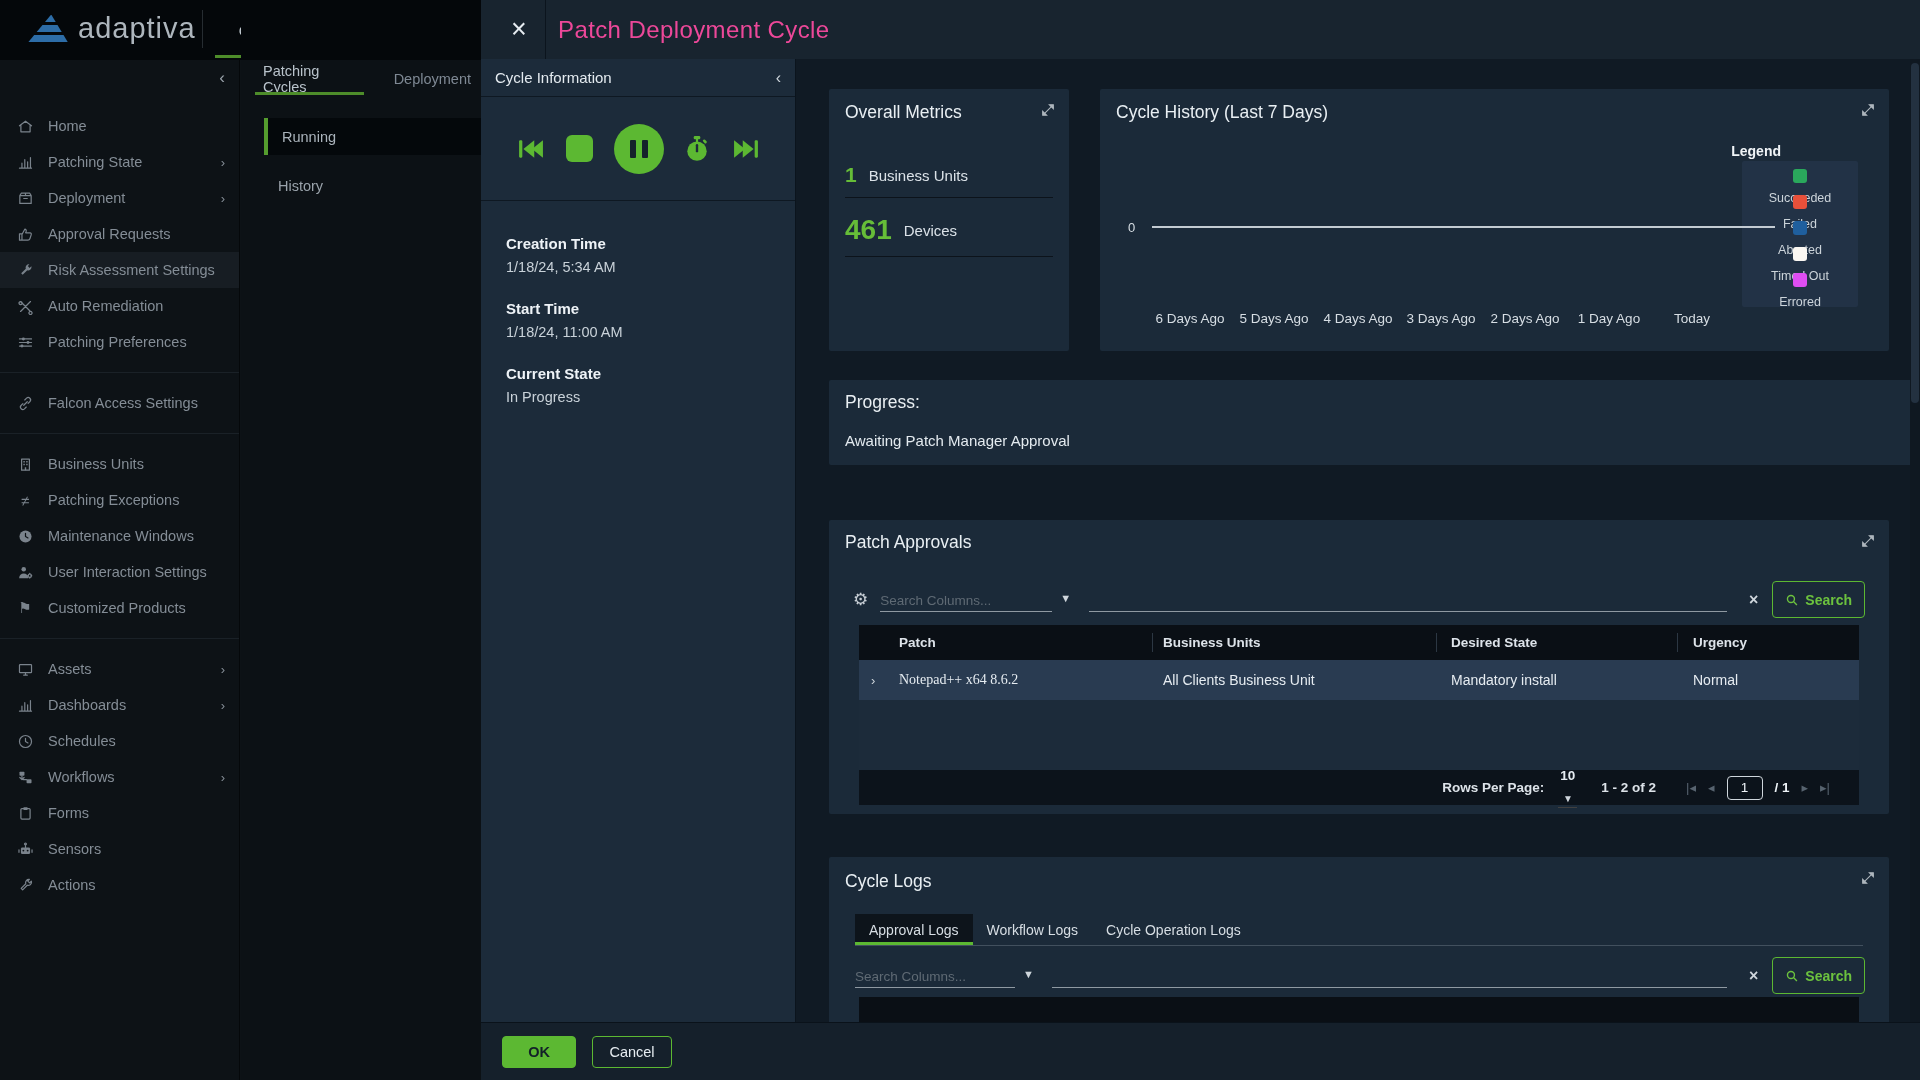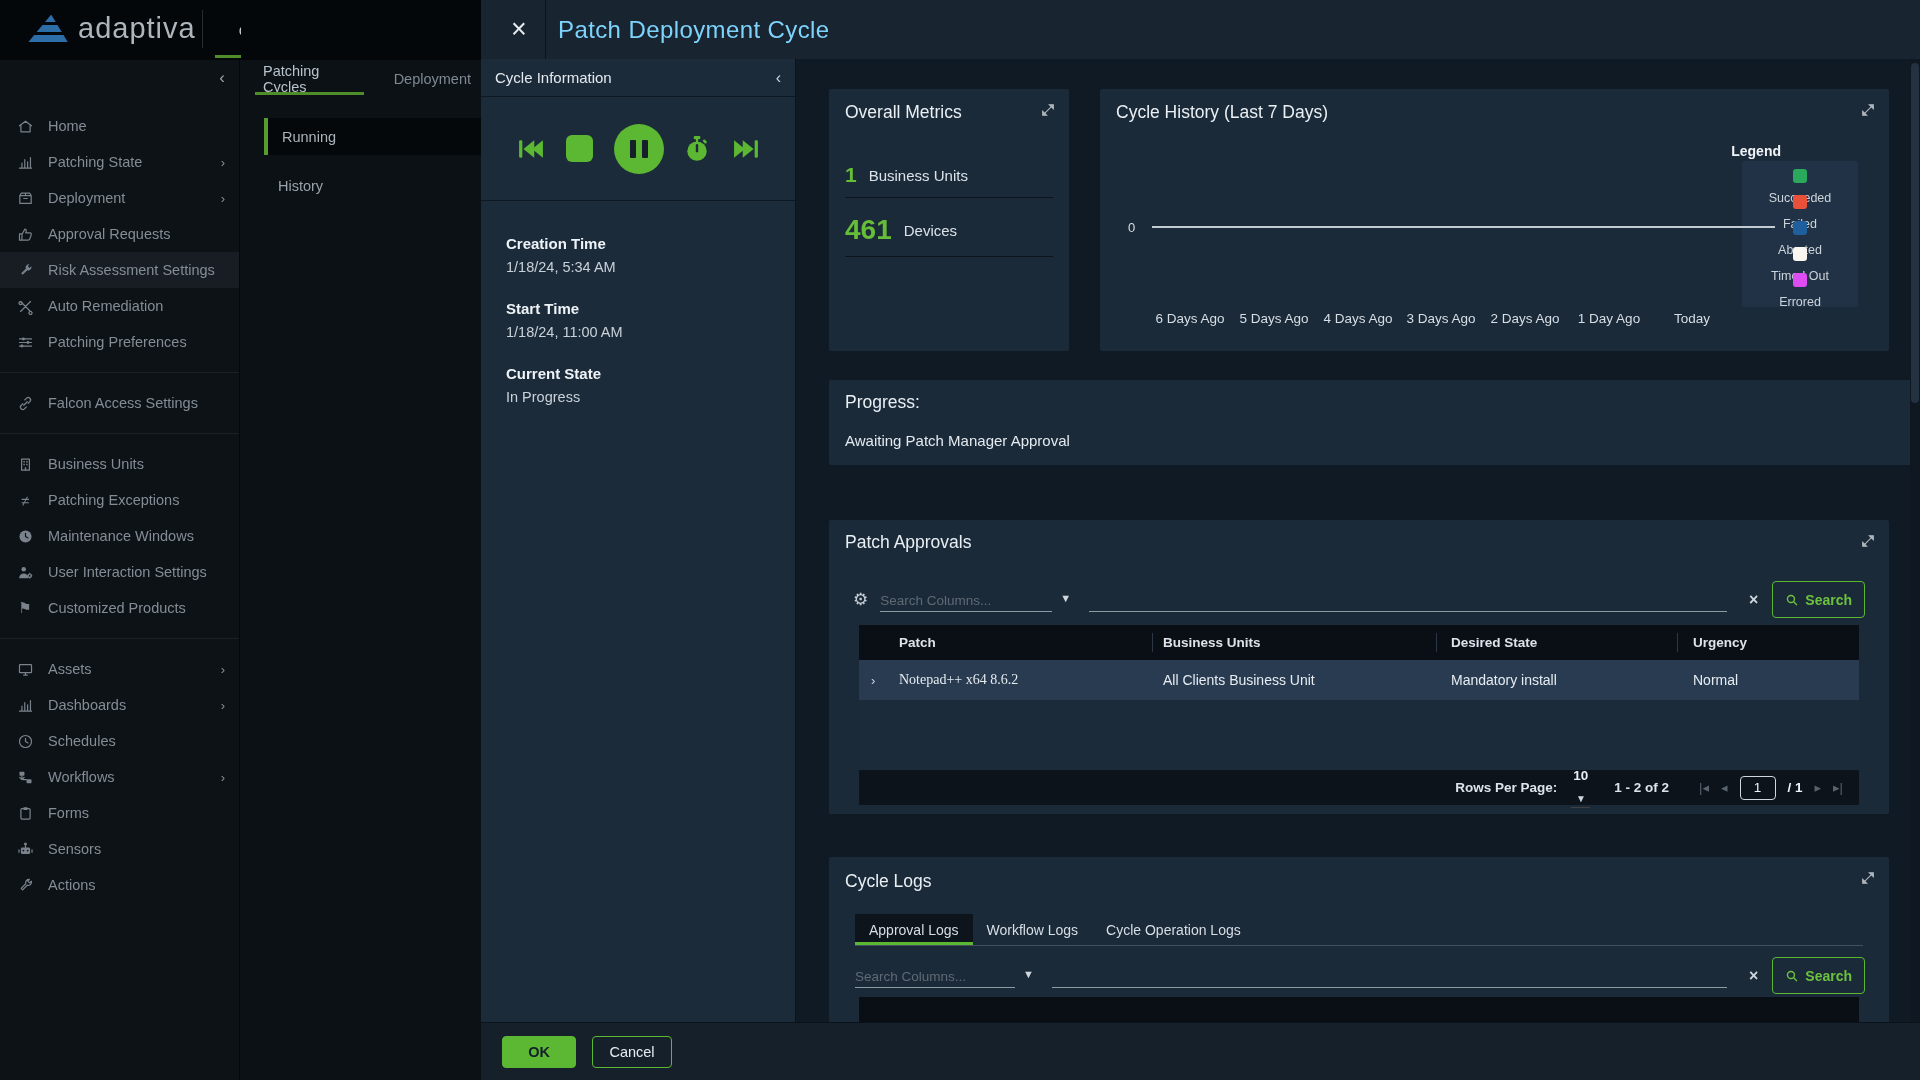--- a/index.html
+++ b/index.html
@@ -40,21 +40,21 @@
   .p2-tab.active::after { content:""; position:absolute; left:2px; right:2px; bottom:3px; height:3px; background:#4e8d2a; }
   .p2-item { position:absolute; left:23px; width:217px; height:37px; display:flex; align-items:center; padding-left:14px; color:#9aa3ab; font-size:14.5px; cursor:pointer; }
   .p2-item.active { background:#04080b; border-left:4px solid #559d2e; color:#aab3bb; }
 
   
   .modal { position:absolute; left:481px; top:0; width:1439px; height:1080px; background:#101a24; }
   .m-header { position:absolute; left:0; top:0; width:100%; height:59px; background:#18242f; }
   .m-close { position:absolute; left:19px; top:10px; width:38px; height:38px; color:#e6ecf1; font-size:27px; font-weight:300;
              display:flex; align-items:center; justify-content:center; cursor:pointer; }
   .m-hsep { position:absolute; left:64px; top:0; width:1px; height:59px; background:#0b141d; }
-  .m-title { position:absolute; left:77px; top:0; height:59px; display:flex; align-items:center; color:#7dd3fc; font-size:24px; font-weight:300; letter-spacing:.4px; }
+  .m-title { position:absolute; left:77px; top:0; height:59px; display:flex; align-items:center; color:#ec4899; font-size:24px; font-weight:300; letter-spacing:.4px; }
 
   
   .cinfo { position:absolute; left:0; top:59px; width:315px; height:963px; background:#1c2b3a; border-right:1px solid #0b141d; }
   .cinfo-head { position:relative; height:38px; border-bottom:1px solid #0e1822; display:flex; align-items:center; padding:0 14px; color:#e4ebf0; font-size:15px; }
   .cinfo-head .chev { position:absolute; right:14px; color:#cdd5db; font-size:16px; cursor:pointer; }
   .controls { height:104px; border-bottom:1px solid #0e1822; display:flex; align-items:center; justify-content:space-evenly; padding:0 14px; }
   .ctl { cursor:pointer; display:flex; align-items:center; justify-content:center; }
   .ctl svg { display:block; }
   .ctl-stop { width:27px; height:27px; background:#5cb832; border-radius:6px; }
   .ctl-pause { width:50px; height:50px; background:#5cb832; border-radius:50%; display:flex; align-items:center; justify-content:center; gap:6px; }
@@ -104,21 +104,21 @@
 
   
   .tbl { position:absolute; }
   .tbl-head { position:absolute; left:0; top:0; width:100%; height:35px; background:#0a0f15; display:flex; align-items:center; }
   .th { color:#dde3e9; font-size:13.5px; font-weight:bold; position:relative; height:100%; display:flex; align-items:center; }
   .th .vsep { position:absolute; right:0; top:8px; bottom:8px; width:1px; background:#2c3743; }
   .tbl-row { position:absolute; left:0; top:35px; width:100%; height:40px; background:#293b51; display:flex; align-items:center; cursor:pointer; }
   .td { color:#e6ecf1; font-size:14px; }
   .row-chev { color:#cfd6dc; font-size:13px; position:absolute; left:12px; }
   .tbl-empty { position:absolute; left:0; top:75px; width:100%; background:#1c2b3a; }
-  .tbl-foot { position:absolute; left:0; width:100%; height:35px; background:#0c131b; display:flex; align-items:center; justify-content:flex-end; gap:14px; padding-right:16px; }
+  .tbl-foot { position:absolute; left:0; width:100%; height:35px; background:#0c131b; display:flex; align-items:center; justify-content:flex-end; gap:14px; padding-right:29px; }
   .pg-label { color:#dde3e9; font-size:13.5px; font-weight:bold; }
   .pg-select { display:flex; align-items:center; gap:10px; border-bottom:1px solid #404040; padding:0 2px 3px 2px; cursor:pointer;flex-direction:column; }
   .pg-select b { color:#e6ecf1; font-size:13.5px; font-weight:bold; }
   .pg-select i { color:#cfd6dc; font-style:normal; font-size:10px; }
   .pg-range { color:#dde3e9; font-size:13.5px; font-weight:bold; margin-left:10px; }
   .pg-nav { display:flex; align-items:center; gap:12px; margin-left:16px; }
   .pg-btn { color:#57636f; font-size:13px; cursor:pointer; }
   .pg-box { width:36px; height:24px; border:1px solid #cfd6dc; border-radius:4px; background:transparent; color:#eef3f7; font-size:13.5px; text-align:center; font-family:"Liberation Sans",sans-serif; }
   .pg-total { color:#eef3f7; font-size:13.5px; font-weight:bold; }
 

